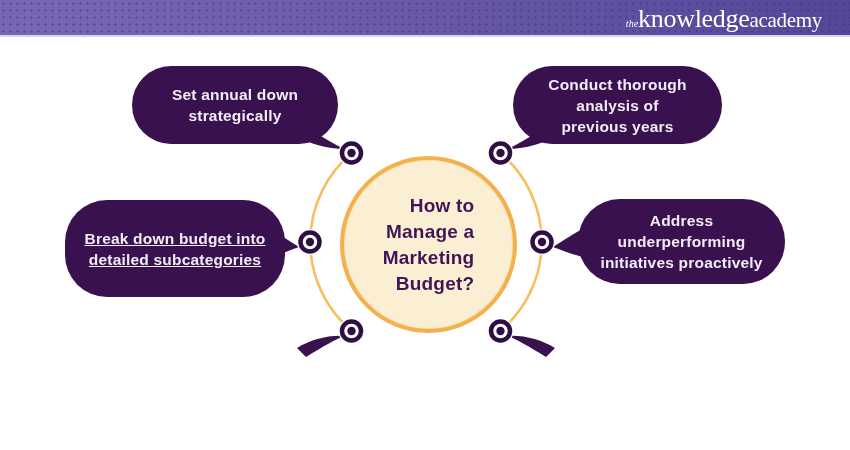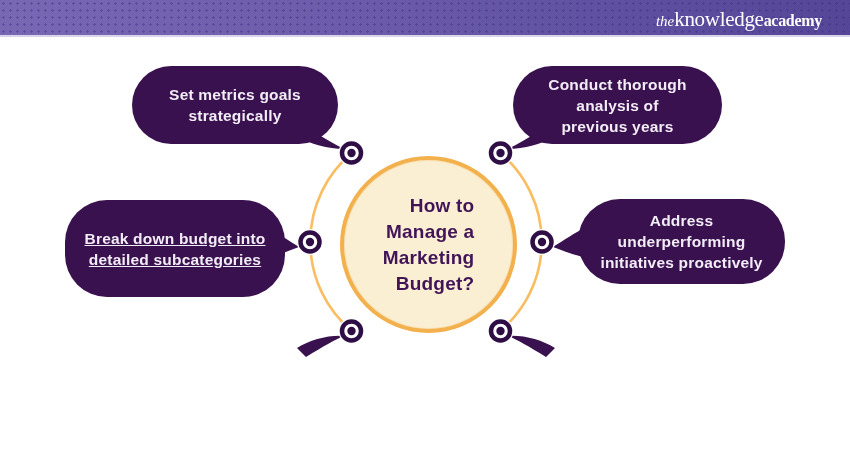--- a/index.html
+++ b/index.html
@@ -17,23 +17,23 @@
       radial-gradient(circle, rgba(62,46,130,.45) 1px, transparent 1.4px),
       linear-gradient(90deg, #7868b4 0%, #6a5aa9 45%, #564698 100%);
     background-size:7px 7px, 100% 100%;
     border-bottom:2px solid #d9d4ea;
   }
   .logo {
     position:absolute; right:28px; top:5px; height:28px;
     display:flex; align-items:baseline; color:#ffffff;
     font-family:"Liberation Serif", serif; line-height:28px;
   }
-  .logo .the { font-style:italic; font-weight:400; font-size:15px; }
-  .logo .knowledge { font-weight:500; font-size:21px; letter-spacing:-0.3px; }
-  .logo .academy { font-weight:700; font-size:16px; letter-spacing:-0.3px; }
+  .logo .the { font-style:italic; font-weight:400; font-size:10px; }
+  .logo .knowledge { font-weight:500; font-size:26px; letter-spacing:-0.3px; }
+  .logo .academy { font-weight:400; font-size:21px; letter-spacing:-0.3px; }
 
   
   .decor { position:absolute; left:0; top:0; width:850px; height:450px; }
 
   
   .center-circle {
     position:absolute; left:340px; top:156px; width:177px; height:177px;
     background:#fbefd3; border:4px solid #f3b14e; border-radius:50%;
     display:flex; align-items:center; justify-content:center;
     box-shadow:0 0 0 1px rgba(243,177,78,.25) inset;
@@ -116,21 +116,21 @@
     </g>
   </svg>
 
   <div class="center-circle">
     <div class="center-title">How to
 Manage a
 Marketing
 Budget?</div>
   </div>
 
-  <div class="bubble b-tl">Set metrics goals
+  <div class="bubble b-tl">Set annual down
 strategically</div>
   <div class="bubble b-tr">Conduct thorough
 analysis of
 previous years</div>
   <div class="bubble b-l">Break down budget into
 detailed subcategories</div>
   <div class="bubble b-r">Address
 underperforming
 initiatives proactively</div>
 

